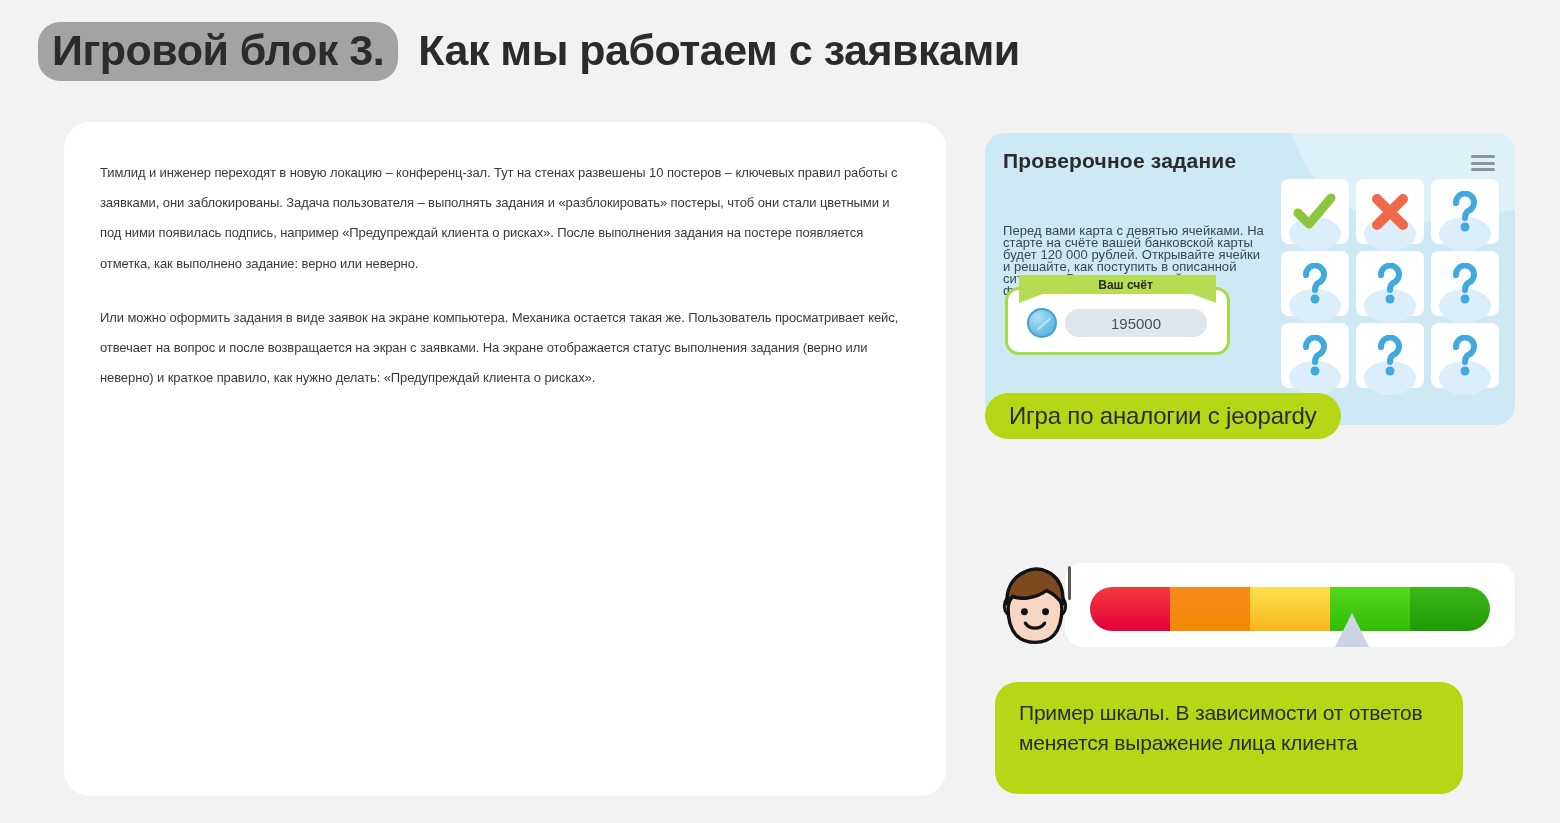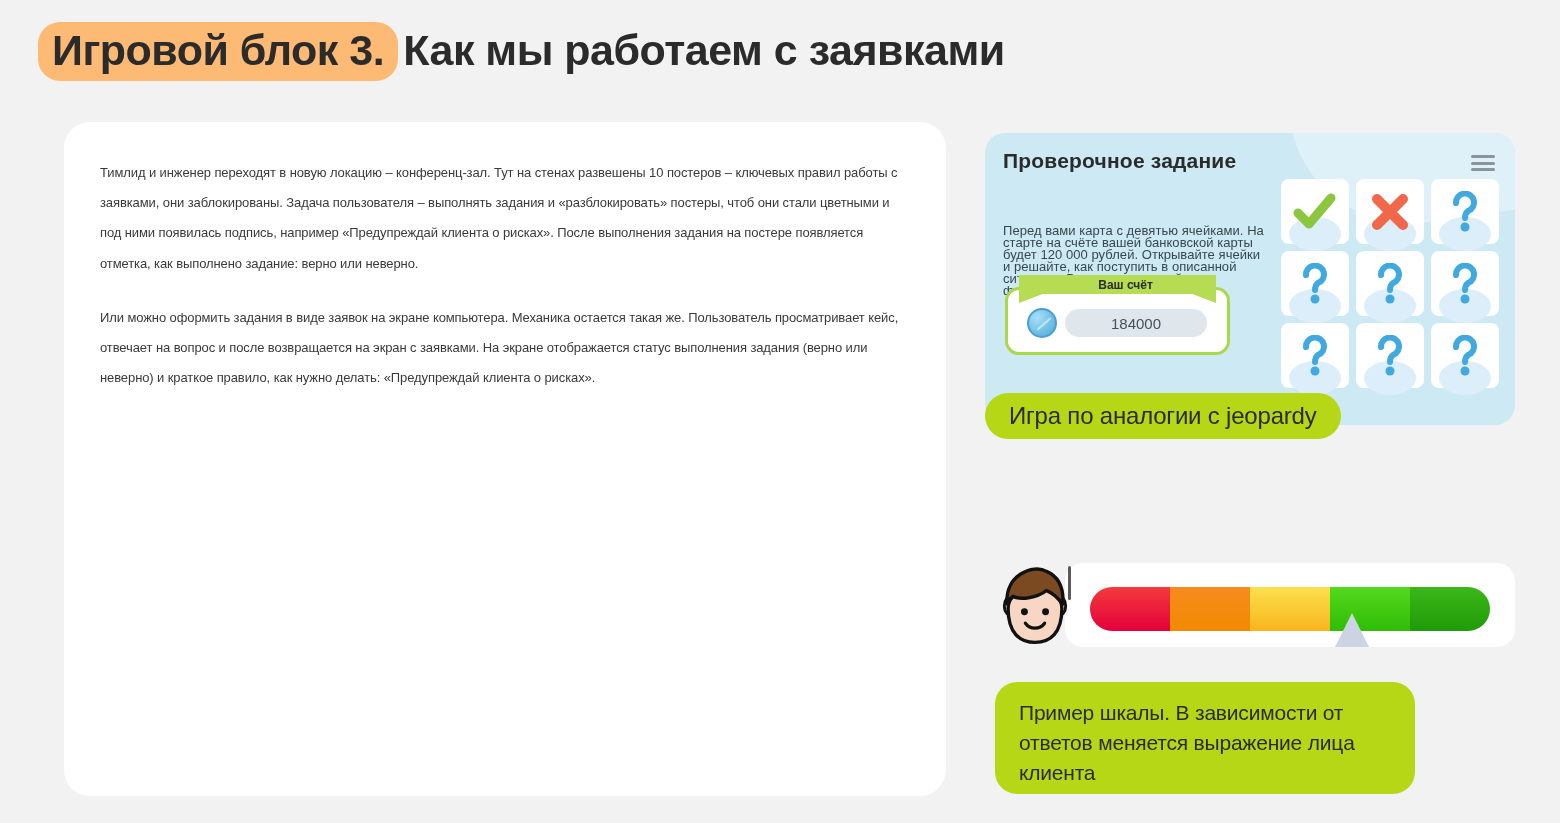--- a/index.html
+++ b/index.html
@@ -12,26 +12,26 @@
   #page{ position:relative; width:1560px; height:823px; }
 
   
   .title-row{
     position:absolute; left:48px; top:26px;
     font-size:43px; font-weight:700; color:#2b2b2b;
     letter-spacing:-0.5px; white-space:nowrap;
     line-height:1.15;
   }
   .title-hl{
-    background:#fdba74;
+    background:#a3a3a3;
     border-radius:22px;
     padding:4px 14px 7px 14px;
     margin-left:-10px;
   }
-  .title-rest{ padding-left:5px; }
+  .title-rest{ padding-left:20px; }
 
   
   .text-card{
     position:absolute; left:64px; top:122px;
     width:882px; height:674px;
     background:#ffffff; border-radius:26px;
   }
   .text-card .inner{
     padding:36px 42px 0 36px;
   }
@@ -133,21 +133,21 @@
     position:absolute;
     background:#b6d716; border-radius:26px;
     color:#2b2b2b;
     display:flex; align-items:center;
   }
   .pill-jeopardy{
     left:985px; top:393px; height:46px; padding:0 24px;
     font-size:24px; letter-spacing:-0.2px;
   }
   .pill-scale{
-    left:995px; top:682px; width:420px; height:112px;
+    left:995px; top:682px; width:468px; height:112px;
     padding:16px 24px; border-radius:22px;
     align-items:flex-start;
   }
   .pill-scale .txt{
     font-size:21px; line-height:30px; letter-spacing:-0.2px;
   }
 
   
   .scale-wrap{
     position:absolute; left:1065px; top:563px;
@@ -208,21 +208,21 @@
     </div>
 
     <div class="game-desc">Перед вами карта с девятью ячейками. На старте на счёте вашей банковской карты будет 120 000 рублей. Открывайте ячейки и решайте, как поступить в описанной ситуации. Ваша задача – дойти до финиша, не потеряв деньги.</div>
 
     <div class="account">
       <div class="acct-box"></div>
       <div class="ribbon">
         <span>Ваш счёт</span>
       </div>
       <div class="coin"></div>
-      <div class="acct-val">184000</div>
+      <div class="acct-val">195000</div>
     </div>
 
     <div class="grid">
 
       <div class="cell">
         <div class="blob"></div>
         <svg width="44" height="40" viewBox="0 0 44 40">
           <path d="M5 21 L16 32 L38 6" fill="none" stroke="#8cc63f" stroke-width="9" stroke-linecap="round" stroke-linejoin="round"></path>
         </svg>
       </div>

